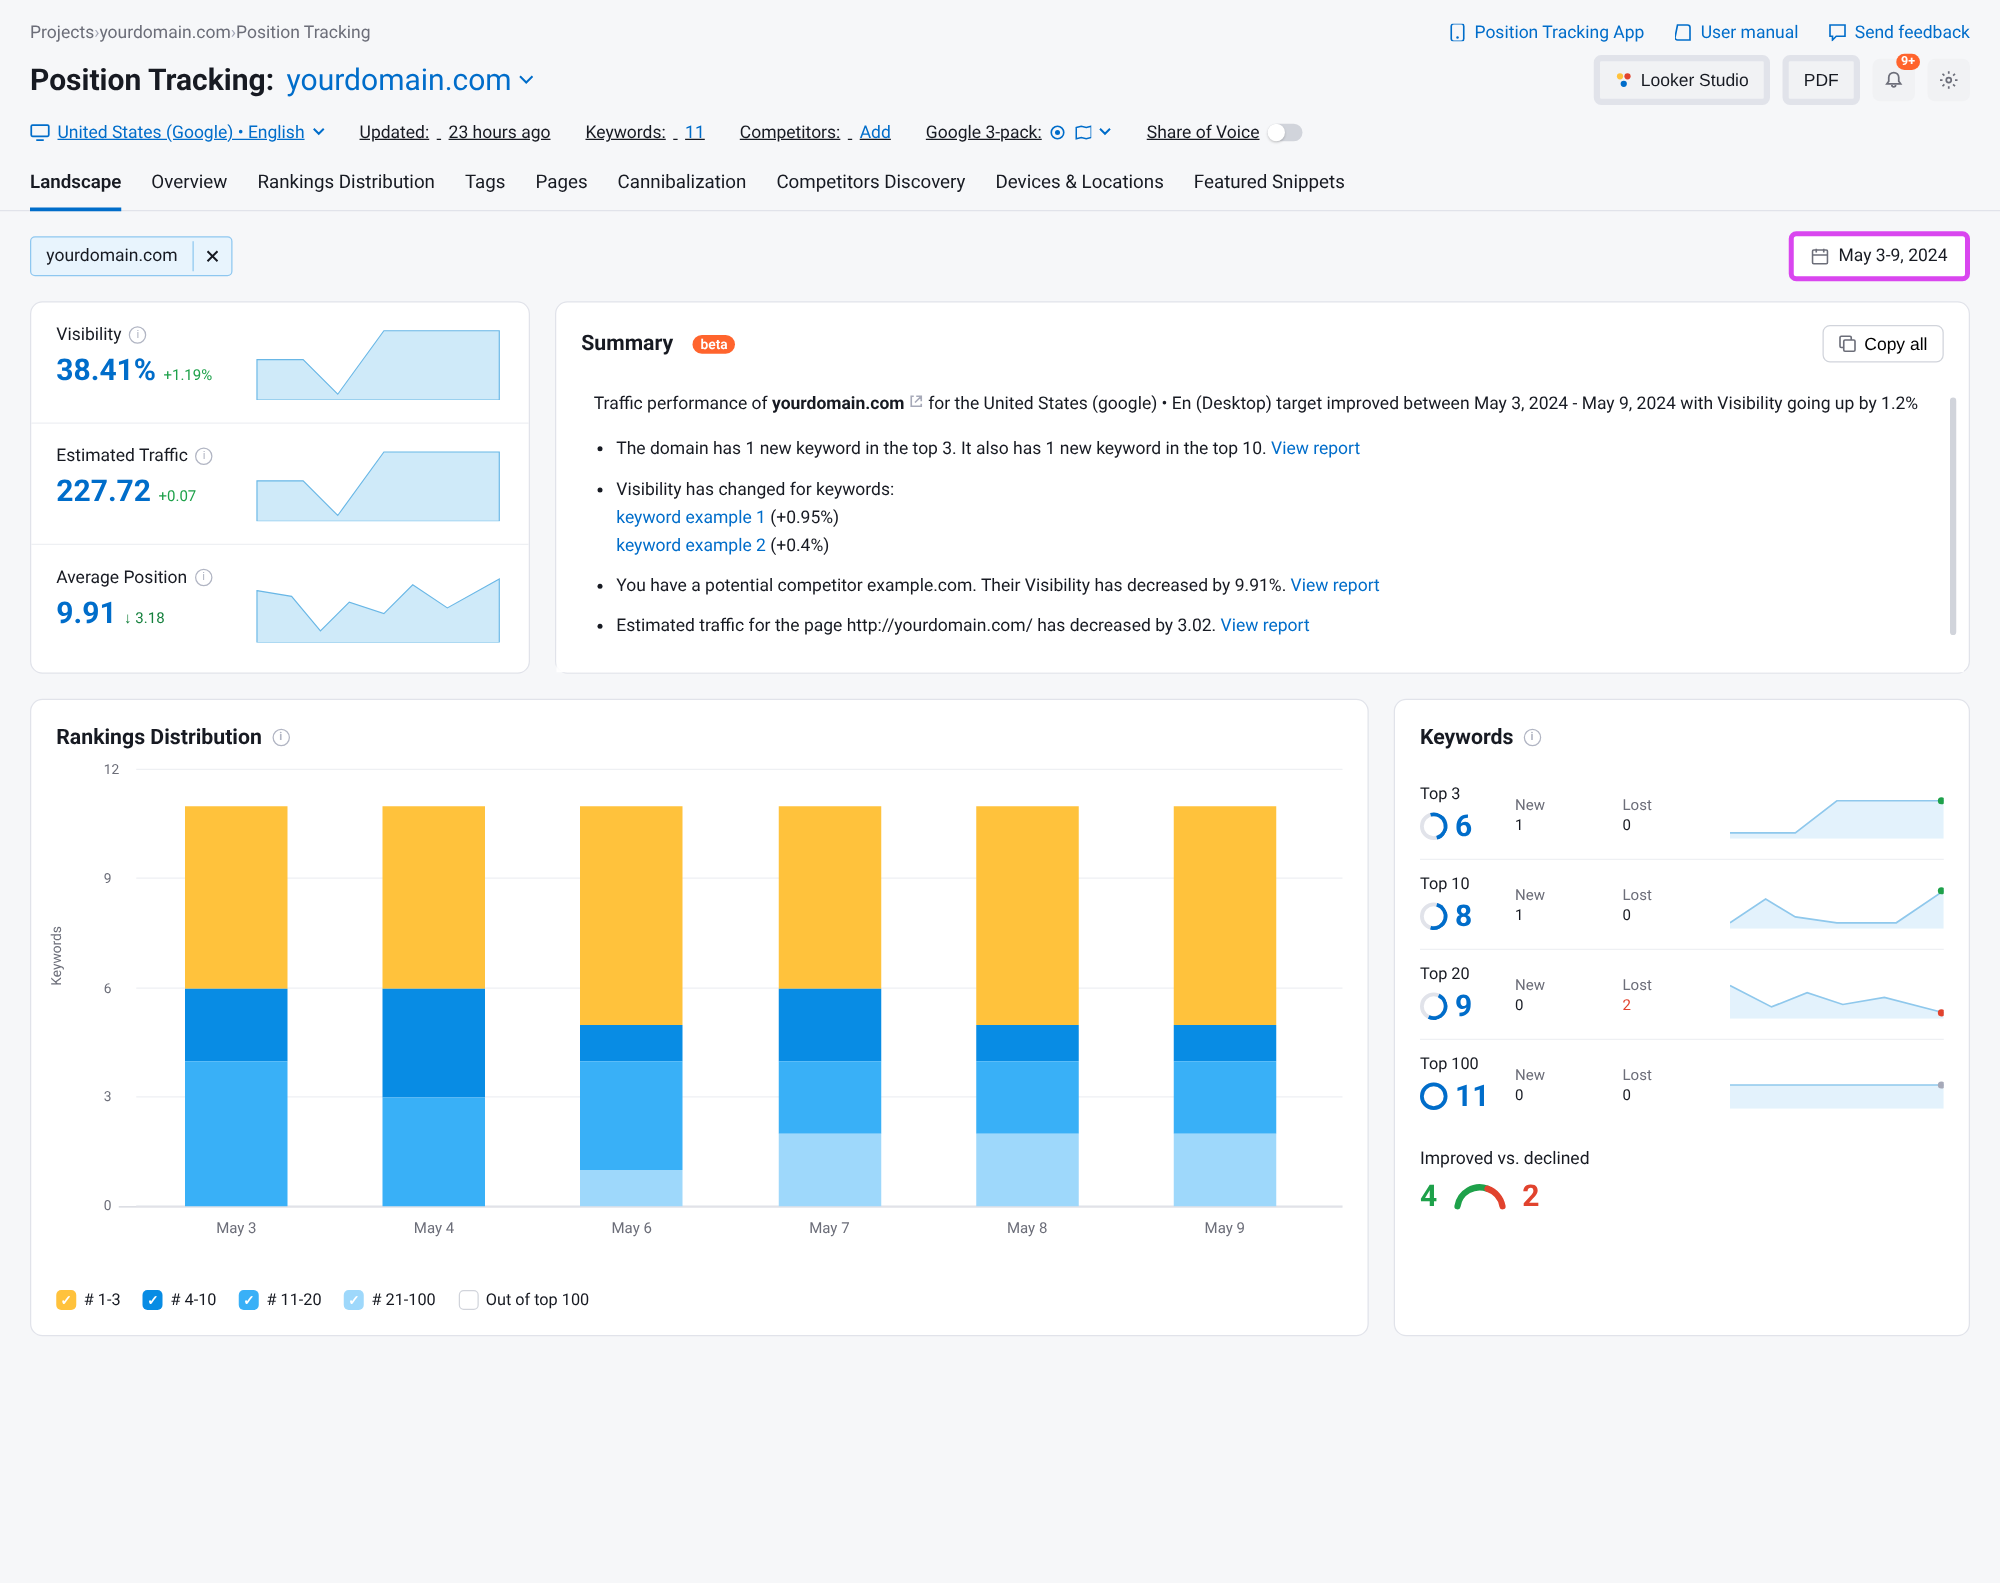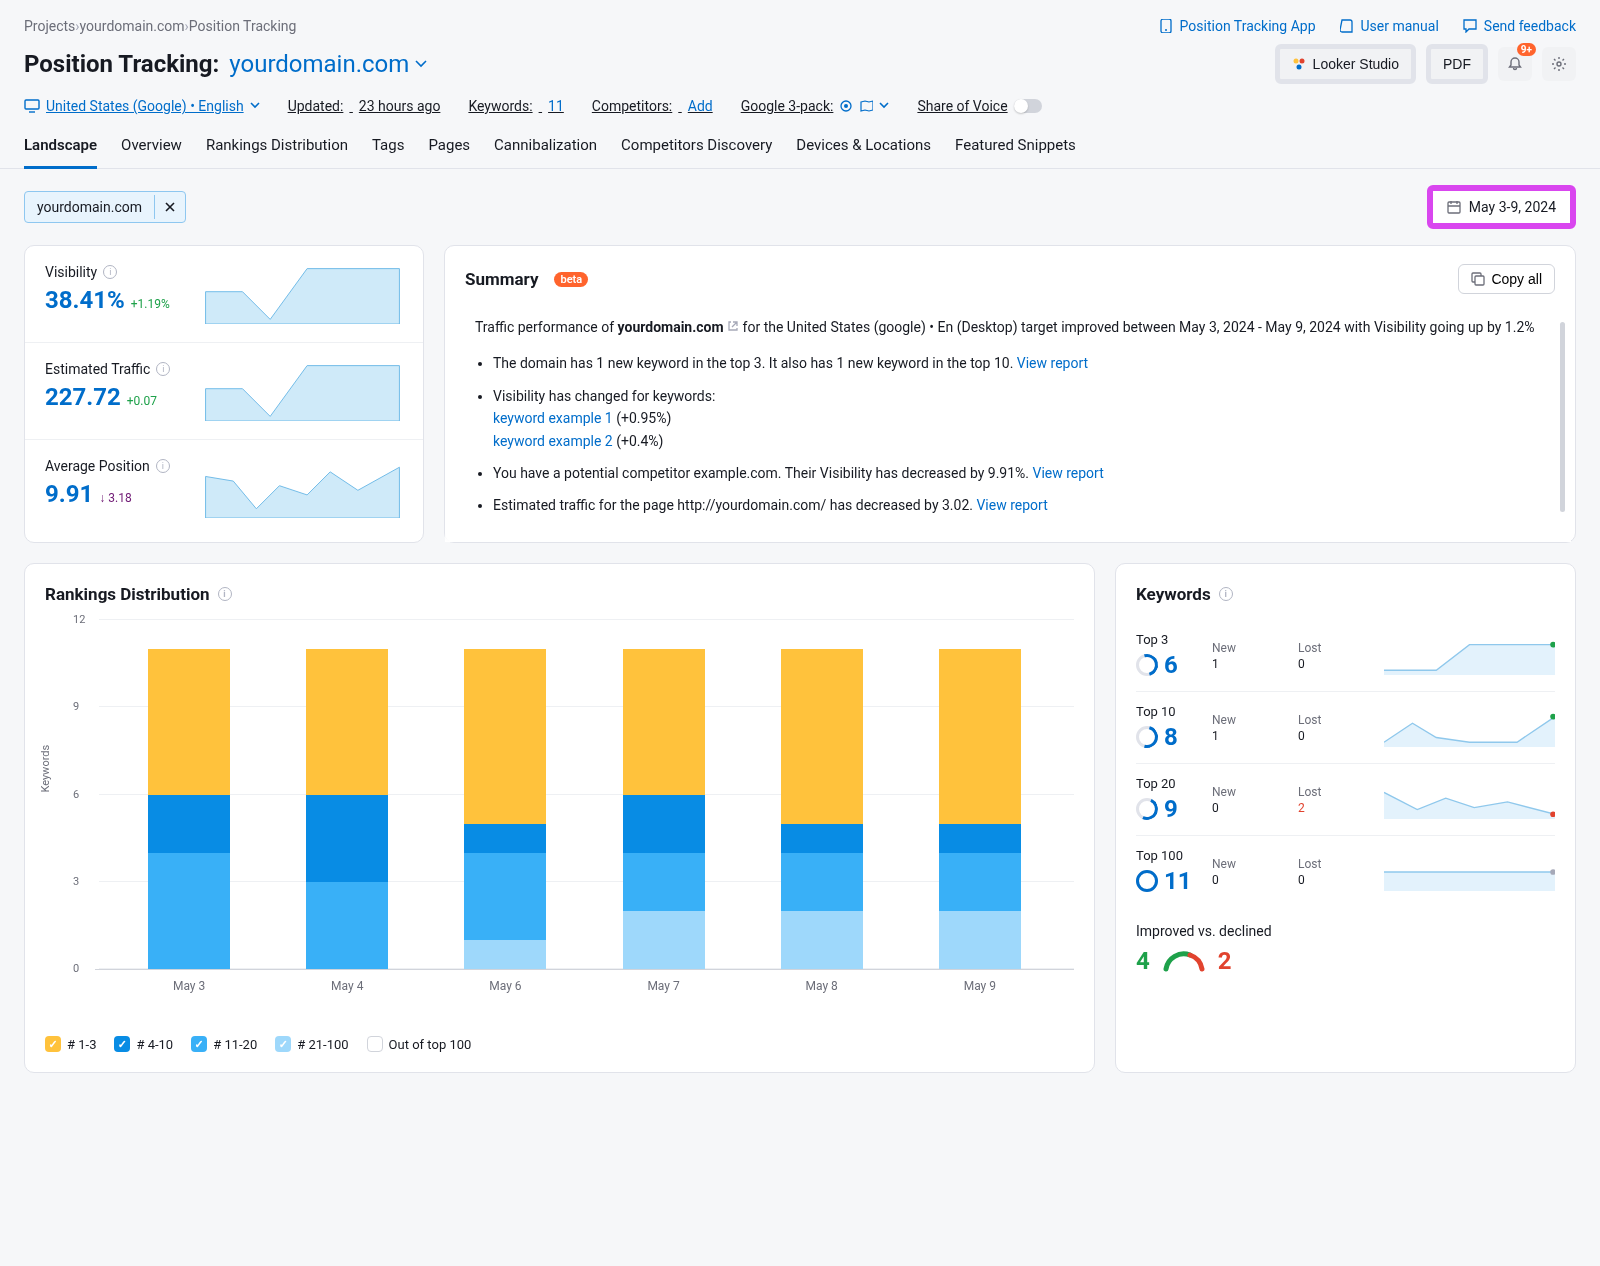--- a/index.html
+++ b/index.html
@@ -31,36 +31,36 @@
 .toggle::after { content: ''; width: 14px; height: 14px; background: #fff; border-radius: 50%; position: absolute; top: 0; left: 0; box-shadow: 0 1px 2px rgba(0,0,0,0.2); }
 
 .tabs { display: flex; gap: 24px; padding: 22px 24px 0 24px; border-bottom: 1px solid #e1e3ea; font-size: 15px; }
 .tab { padding-bottom: 12px; cursor: pointer; border-bottom: 3px solid transparent; margin-bottom: -1px; }
 .tab.active { border-bottom-color: #006dca; font-weight: 600; }
 
 .filter-row { display: flex; justify-content: space-between; align-items: center; padding: 16px 24px; }
 .chip { display: flex; align-items: center; border: 1px solid #8ec7f0; background: #e8f4fd; border-radius: 4px; overflow: hidden; }
 .chip span { padding: 7px 12px; color: #171a22; }
 .chip .x { border-left: 1px solid #8ec7f0; padding: 7px 10px; cursor: pointer; }
-.date-btn { background: #fff; border: 6px solid #d946ef; border-radius: 6px; padding: 8px 14px; display: flex; align-items: center; gap: 8px; cursor: pointer; }
+.date-btn { background: #fff; border: 4px solid #d946ef; border-radius: 6px; padding: 8px 14px; display: flex; align-items: center; gap: 8px; cursor: pointer; }
 
 .cards-row { display: flex; gap: 20px; padding: 0 24px 20px 24px; }
 .card { background: #fff; border: 1px solid #e1e3ea; border-radius: 10px; }
 .card.metrics { flex: 0 0 400px; padding: 0; }
 .card.summary { flex: 1; }
 
 .metric { padding: 18px 20px; border-bottom: 1px solid #eef0f3; display: flex; align-items: flex-start; gap: 12px; }
 .metric:last-child { border-bottom: none; }
 .metric-left { flex: 0 0 145px; }
 .metric-label { font-size: 14px; color: #171a22; display: flex; align-items: center; gap: 6px; margin-bottom: 6px; }
 .info-i { width: 14px; height: 14px; border: 1px solid #b1b5c3; border-radius: 50%; display: inline-flex; align-items: center; justify-content: center; font-size: 9px; color: #b1b5c3; }
 .metric-value { font-size: 24px; font-weight: 700; color: #006dca; display: flex; align-items: baseline; gap: 6px; }
 .metric-delta { font-size: 12px; font-weight: 400; }
 .metric-delta.up { color: #1ea14a; }
-.metric-delta.down { color: #701a75; }
+.metric-delta.down { color: #15803d; }
 .spark { flex: 1; height: 60px; }
 
 .summary-head { display: flex; justify-content: space-between; align-items: center; padding: 18px 20px; }
 .summary-title { font-size: 17px; font-weight: 700; display: flex; align-items: center; gap: 16px; }
 .beta-badge { background: #ff642d; color: #fff; font-size: 11px; padding: 1px 6px; border-radius: 8px; font-weight: 600; }
 .copy-btn { border: 1px solid #d1d4db; border-radius: 6px; padding: 6px 12px; display: flex; align-items: center; gap: 6px; cursor: pointer; background: #fff; font-size: 14px; }
 .summary-body { padding: 4px 30px 20px 30px; max-height: 230px; overflow: hidden; position: relative; }
 .summary-body p { margin-bottom: 14px; line-height: 1.6; }
 .summary-body ul { list-style: disc; padding-left: 18px; }
 .summary-body li { margin-bottom: 10px; line-height: 1.6; }
@@ -69,21 +69,21 @@
 .summary-body .scrollbar { position: absolute; right: 10px; top: 10px; width: 5px; height: 190px; background: #d1d4db; border-radius: 3px; }
 
 .bottom-row { display: flex; gap: 20px; padding: 0 24px 24px 24px; }
 .card.rankings { flex: 1; padding: 20px; }
 .card.keywords { flex: 0 0 400px; padding: 20px; }
 .section-title { font-size: 17px; font-weight: 700; display: flex; align-items: center; gap: 8px; margin-bottom: 16px; }
 
 .chart-wrap { position: relative; padding-left: 50px; padding-bottom: 30px; }
 .y-label { position: absolute; left: 0; top: 50%; transform: rotate(-90deg) translateX(50%); transform-origin: left; font-size: 11px; color: #6c6e79; }
 .chart-grid { position: relative; height: 350px; border-bottom: 1px solid #d1d4db; }
-.gridline { position: absolute; left: 4px; right: 0; border-top: 1px solid #eef0f3; font-size: 11px; color: #6c6e79; }
+.gridline { position: absolute; left: 14px; right: 0; border-top: 1px solid #eef0f3; font-size: 11px; color: #6c6e79; }
 .gridline span { position: absolute; left: -26px; top: -7px; }
 .bars-row { position: absolute; left: 0; right: 0; bottom: 0; top: 0; display: flex; justify-content: space-around; padding: 0 20px; gap: 10px; }
 .bar-col { width: 82px; display: flex; flex-direction: column-reverse; height: 100%; position: relative; }
 .seg { width: 100%; }
 .seg.s1 { background: #ffc23c; }
 .seg.s2 { background: #088ce4; }
 .seg.s3 { background: #39b0f7; }
 .seg.s4 { background: #9ed8fb; }
 .x-label { position: absolute; bottom: -24px; width: 100%; text-align: center; font-size: 12px; color: #6c6e79; }
 .legend { display: flex; gap: 18px; align-items: center; margin-top: 36px; font-size: 13px; }

